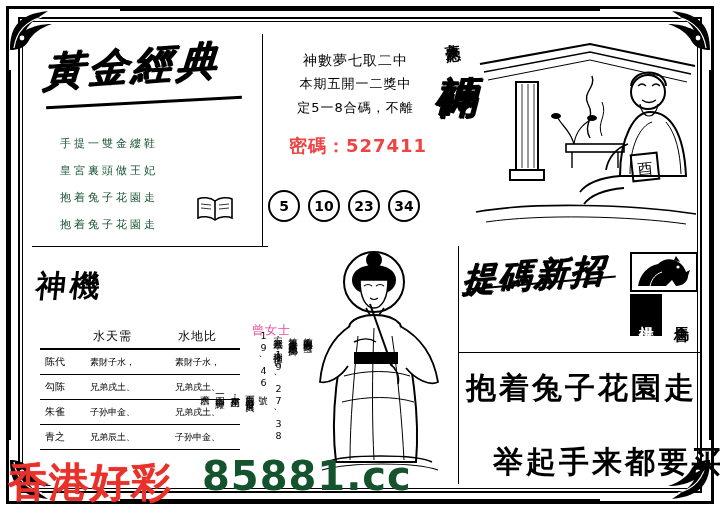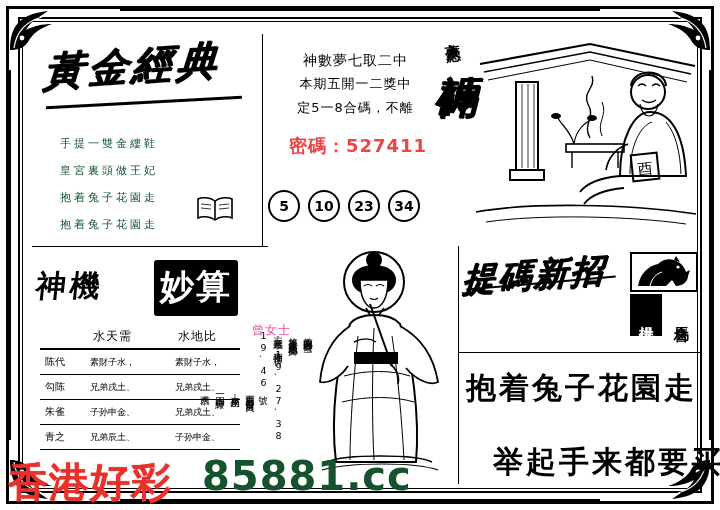--- a/index.html
+++ b/index.html
@@ -580,21 +580,20 @@
     </svg>
   </div>
 
   <div class="hr-thin" style="left:32px;top:246px;width:236px;"></div>
   <div class="vr-thin" style="left:262px;top:34px;height:212px;"></div>
   <div class="vr-thin" style="left:458px;top:246px;height:238px;"></div>
   <div class="hr-thin" style="left:458px;top:352px;width:244px;"></div>
 
   <div id="shenji">
     <div class="sj-1">神機</div>
-    <div class="sj-2">妙算</div>
   </div>
 
   <div id="table-block">
     <table>
       <thead>
         <tr>
           <th></th>
           <th>水天需</th>
           <th>水地比</th>
         </tr>

